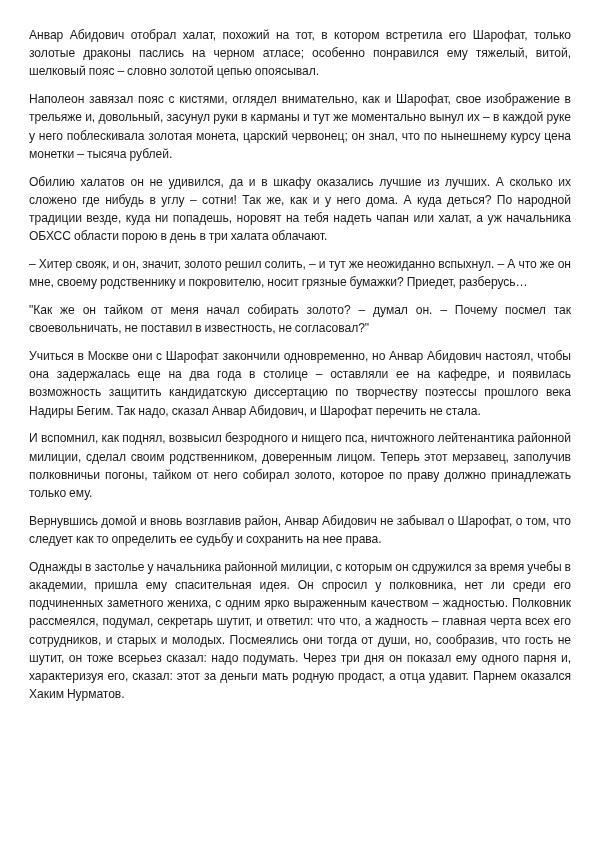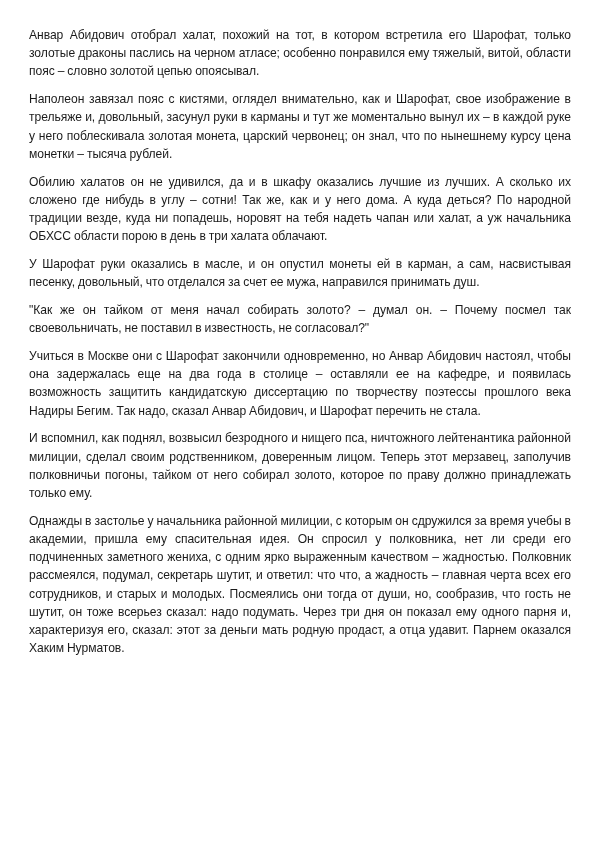--- a/index.html
+++ b/index.html
@@ -28,22 +28,23 @@
       text-align: justify;
       margin: 0 0 9.6px 0;
       letter-spacing: -0.05px;
       word-spacing: -0.3px;
     }
   </style>
 </head>
 <body>
 
 <div class="page">
-  <p class="para">Анвар Абидович отобрал халат, похожий на тот, в котором встретила его Шарофат, только золотые драконы паслись на черном атласе; особенно понравился ему тяжелый, витой, области пояс – словно золотой цепью опоясывал.</p>
+  <p class="para">Анвар Абидович отобрал халат, похожий на тот, в котором встретила его Шарофат, только золотые драконы паслись на черном атласе; особенно понравился ему тяжелый, витой, шелковый пояс – словно золотой цепью опоясывал.</p>
   <p class="para">Наполеон завязал пояс с кистями, оглядел внимательно, как и Шарофат, свое изображение в трельяже и, довольный, засунул руки в карманы и тут же моментально вынул их – в каждой руке у него поблескивала золотая монета, царский червонец; он знал, что по нынешнему курсу цена монетки – тысяча рублей.</p>
   <p class="para">Обилию халатов он не удивился, да и в шкафу оказались лучшие из лучших. А сколько их сложено где нибудь в углу – сотни! Так же, как и у него дома. А куда деться? По народной традиции везде, куда ни попадешь, норовят на тебя надеть чапан или халат, а уж начальника ОБХСС области порою в день в три халата облачают.</p>
-  <p class="para">У Шарофат руки оказались в масле, и он опустил монеты ей в карман, а сам, насвистывая песенку, довольный, что отделался за счет ее мужа, направился принимать душ.</p>
+  <p class="para">– Хитер свояк, и он, значит, золото решил солить, – и тут же неожиданно вспыхнул. – А что же он мне, своему родственнику и покровителю, носит грязные бумажки? Приедет, разберусь…</p>
   <p class="para">"Как же он тайком от меня начал собирать золото? – думал он. – Почему посмел так своевольничать, не поставил в известность, не согласовал?"</p>
   <p class="para">Учиться в Москве они с Шарофат закончили одновременно, но Анвар Абидович настоял, чтобы она задержалась еще на два года в столице – оставляли ее на кафедре, и появилась возможность защитить кандидатскую диссертацию по творчеству поэтессы прошлого века Надиры Бегим. Так надо, сказал Анвар Абидович, и Шарофат перечить не стала.</p>
   <p class="para">И вспомнил, как поднял, возвысил безродного и нищего пса, ничтожного лейтенантика районной милиции, сделал своим родственником, доверенным лицом. Теперь этот мерзавец, заполучив полковничьи погоны, тайком от него собирал золото, которое по праву должно принадлежать только ему.</p>
+  <p class="para">Вернувшись домой и вновь возглавив район, Анвар Абидович не забывал о Шарофат, о том, что следует как то определить ее судьбу и сохранить на нее права.</p>
   <p class="para">Однажды в застолье у начальника районной милиции, с которым он сдружился за время учебы в академии, пришла ему спасительная идея. Он спросил у полковника, нет ли среди его подчиненных заметного жениха, с одним ярко выраженным качеством – жадностью. Полковник рассмеялся, подумал, секретарь шутит, и ответил: что что, а жадность – главная черта всех его сотрудников, и старых и молодых. Посмеялись они тогда от души, но, сообразив, что гость не шутит, он тоже всерьез сказал: надо подумать. Через три дня он показал ему одного парня и, характеризуя его, сказал: этот за деньги мать родную продаст, а отца удавит. Парнем оказался Хаким Нурматов.</p>
 
 </div>
 
 </body></html>

